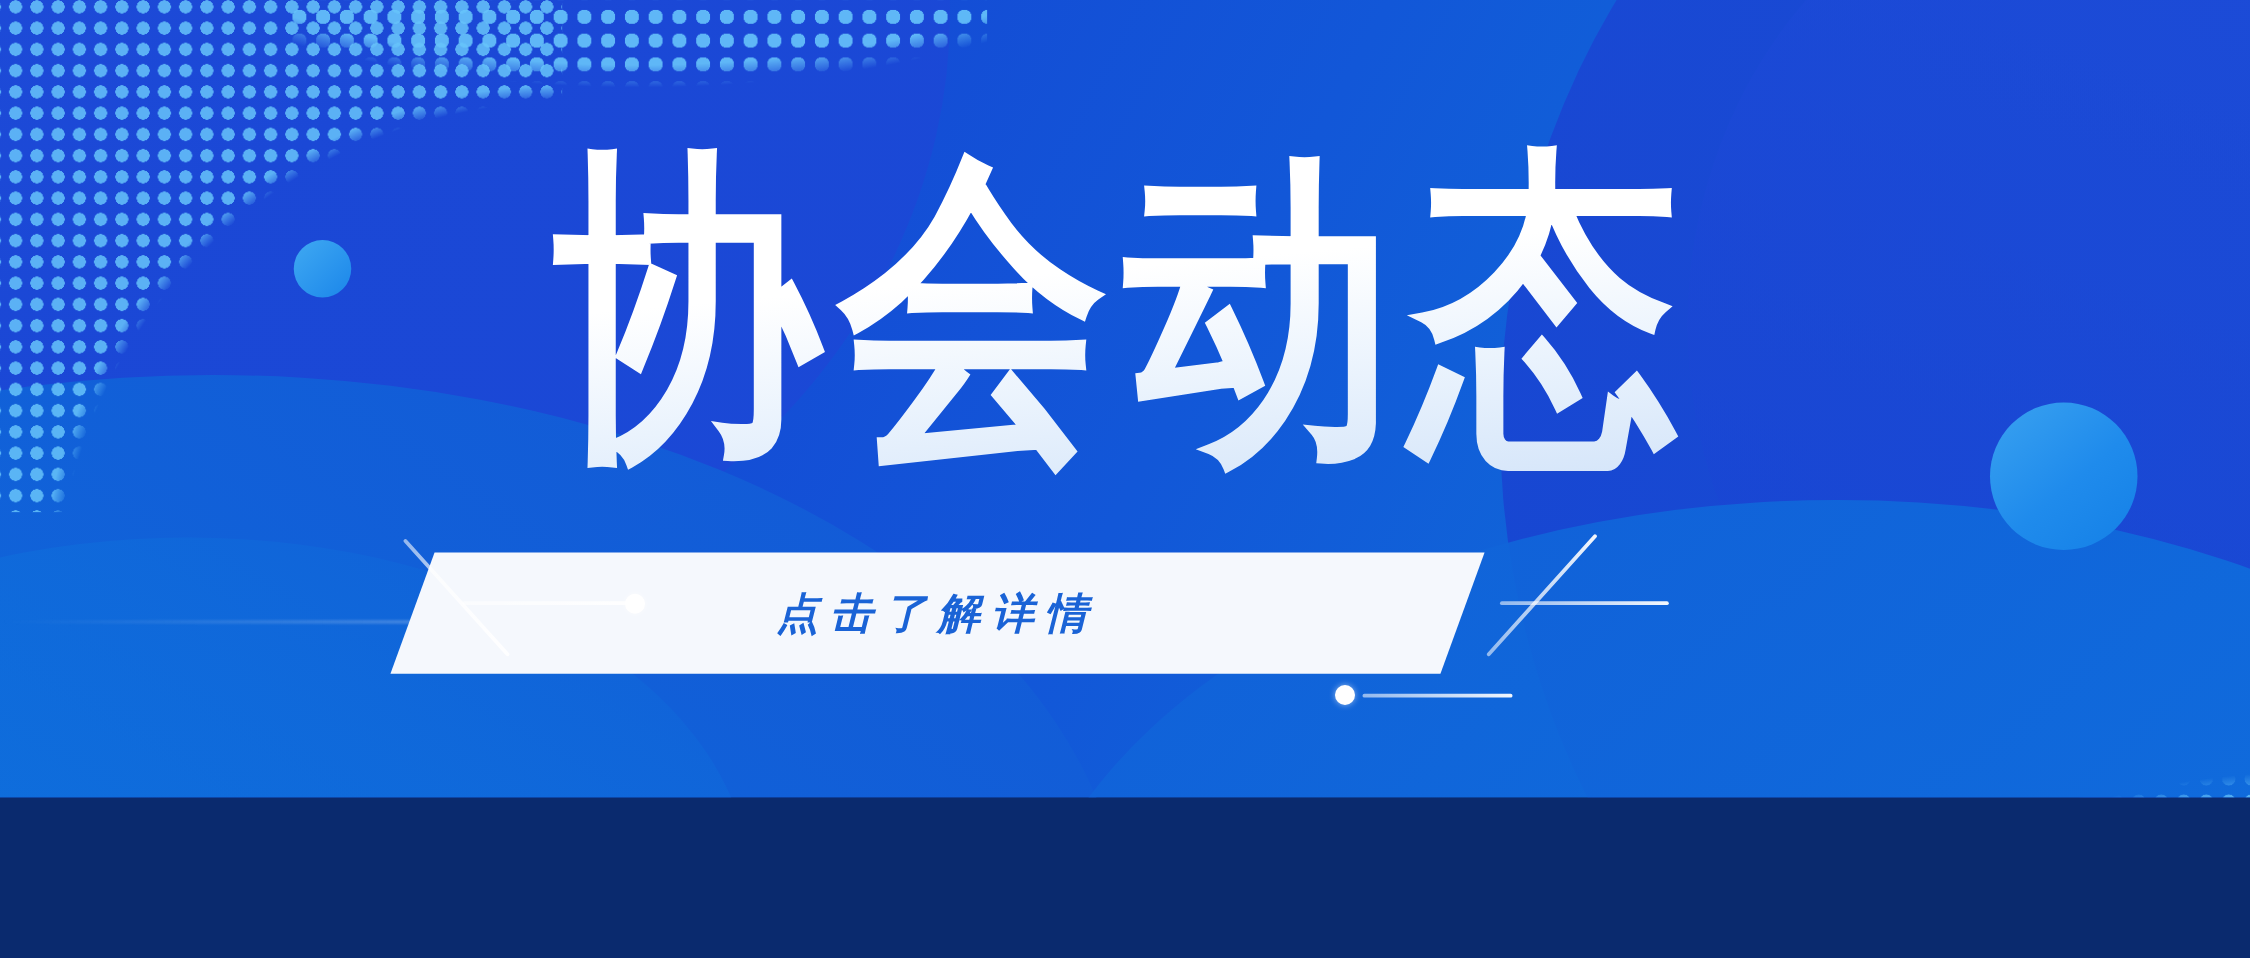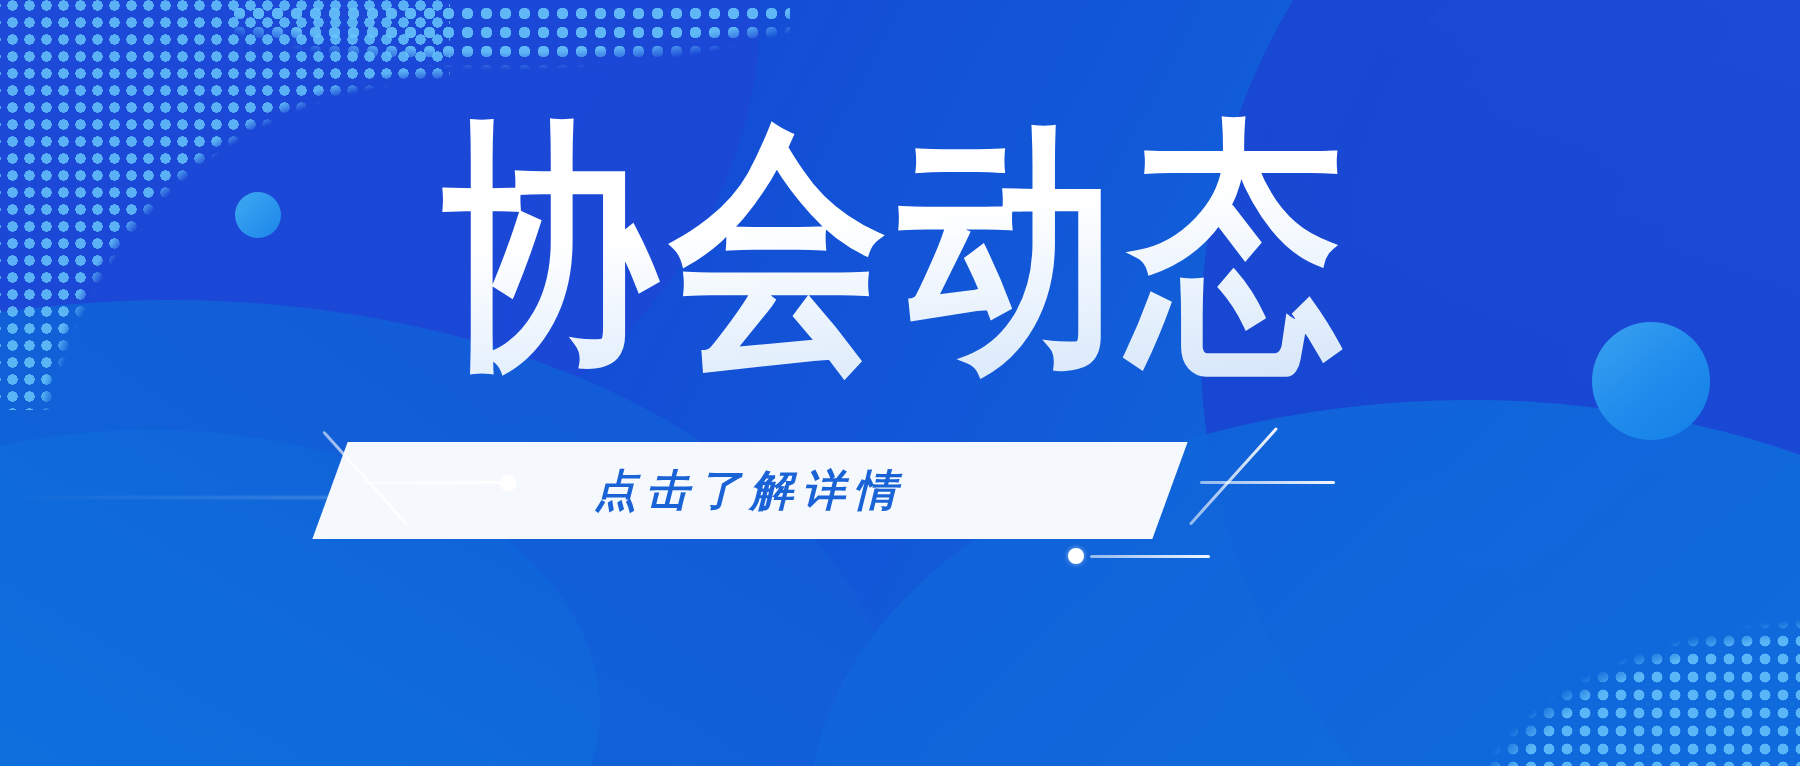--- a/index.html
+++ b/index.html
@@ -1,18 +1,18 @@
 <!DOCTYPE html>
 <html lang="zh"><head>
 <meta charset="utf-8">
 <style>
   html,body{margin:0;padding:0;background:#0a2a6e;}
   #banner{
     position:relative;
-    width:1800px;height:766px;
+    width:1800px;height:638px;
     overflow:hidden;
     font-family:"Liberation Sans","DejaVu Sans",sans-serif;
     background:linear-gradient(118deg,#1b3fd0 0%,#1546d4 22%,#1257d8 52%,#0f6ad9 78%,#1072dc 100%);
   }
 
   
   .blob{position:absolute;border-radius:50%;pointer-events:none;}
 
   .blob-topleft{
     left:-420px;top:-500px;width:1180px;height:1020px;
@@ -113,21 +113,21 @@
   
   #subtitle-bar{
     position:absolute;left:330px;top:442px;width:840px;height:97px;
     background:#f5f8fd;
     transform:skewX(-20deg);
   }
   #subtitle-text{
     position:absolute;left:330px;top:442px;width:840px;height:97px;
     display:flex;align-items:center;justify-content:center;
     color:#1a63d6;
-    font-size:43px;
+    font-size:34px;
     font-weight:bold;
     letter-spacing:9px;
     font-style:italic;
     font-family:"DejaVu Sans","Liberation Sans",sans-serif;
     white-space:nowrap;
   }
 
   
   .connector{position:absolute;pointer-events:none;}
   .cline{

